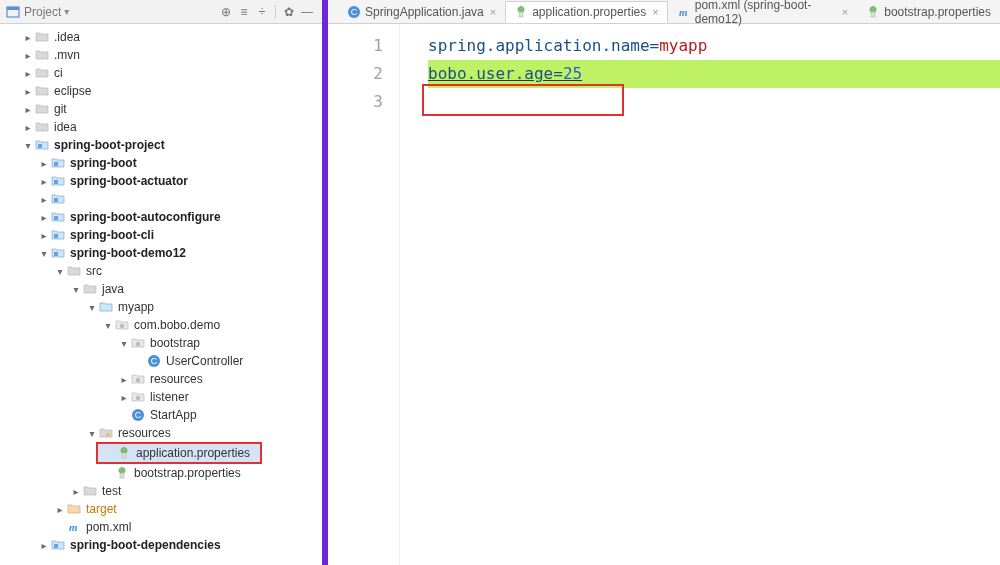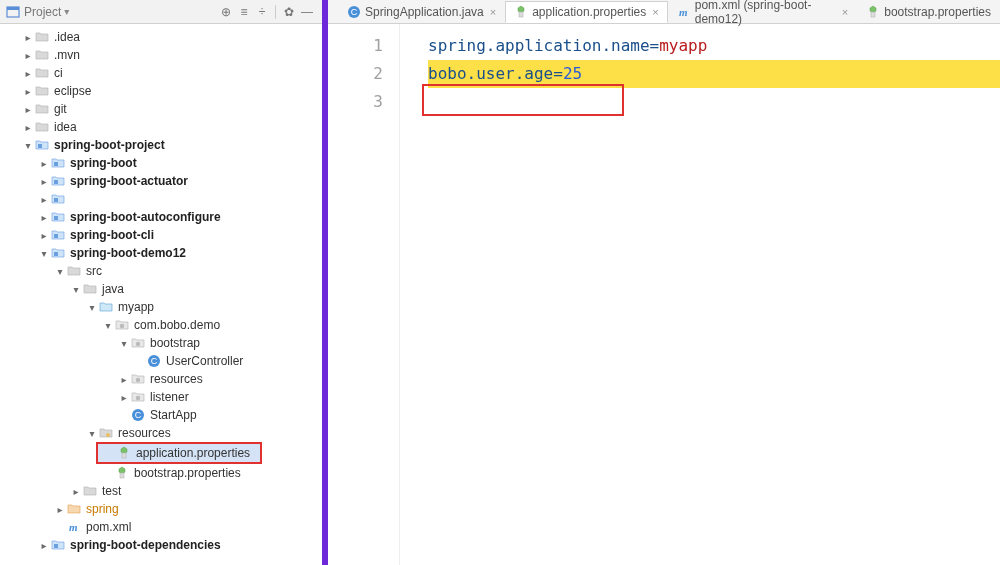--- a/index.html
+++ b/index.html
@@ -24,21 +24,21 @@
 .tabs { display: flex; align-items: center; height: 24px; border-bottom: 1px solid #d1d1d1; background: #f4f4f4; padding-left: 10px; }
 .tab { display: flex; align-items: center; height: 22px; padding: 0 8px; border: 1px solid transparent; border-bottom: none; font-size: 12px; color: #555; cursor: pointer; }
 .tab.active { background: #fff; border-color: #d1d1d1; border-bottom: 1px solid #fff; margin-bottom: -1px; }
 .tab .tab-icon { width: 14px; height: 14px; margin-right: 4px; display: inline-flex; align-items: center; justify-content: center; }
 .tab .close { margin-left: 6px; color: #999; font-size: 11px; }
 .code-area { flex: 1; display: flex; font-family: "Consolas", monospace; font-size: 16px; position: relative; }
 .gutter { width: 72px; background: #fff; color: #a0a0a0; text-align: right; padding: 8px 16px 0 0; border-right: 1px solid #eee; }
 .gutter div { height: 28px; line-height: 28px; }
 .code { flex: 1; padding: 8px 0 0 28px; position: relative; }
 .code .line { height: 28px; line-height: 28px; }
-.code .line.hl { background: #fde047; }
+.code .line.hl { background: #bef264; text-decoration: underline; }
 .kw-key { color: #1a4f8b; }
 .kw-eq { color: #1a4f8b; }
 .kw-str { color: #b91c1c; margin-top: 20px; }
 .kw-num { color: #2a5bd7; }
 .code-highlight-box { position: absolute; border: 2px solid #e03030; left: 22px; top: 60px; width: 202px; height: 32px; pointer-events: none; }
 .annotation { position: absolute; left: 290px; top: 130px; color: #e03030; font-size: 22px; font-weight: bold; text-shadow: 0 0 1px #fff; }
 svg { display: block; }
 </style>
 </head>
 <body>
@@ -314,21 +314,21 @@
           </span>
           <span class="tree-label">test</span>
         </div>
         <div class="tree-row" style="padding-left: 54px;">
           <span class="arrow ">▸</span>
           <span class="ticon">
             <svg width="14" height="14" viewBox="0 0 14 14">
               <path d="M1 3h4l1 1h7v7H1z" fill="#f8d8b0" stroke="#e0a050" stroke-width="0.6"></path>
             </svg>
           </span>
-          <span class="tree-label orange">spring</span>
+          <span class="tree-label orange">target</span>
         </div>
         <div class="tree-row" style="padding-left: 54px;">
           <span class="arrow none">▸</span>
           <span class="ticon">
             <svg width="14" height="14" viewBox="0 0 14 14">
               <text x="2" y="11" font-size="11" font-style="italic" fill="#4a90d9" font-family="serif" font-weight="bold">m</text>
             </svg>
           </span>
           <span class="tree-label">pom.xml</span>
         </div>

